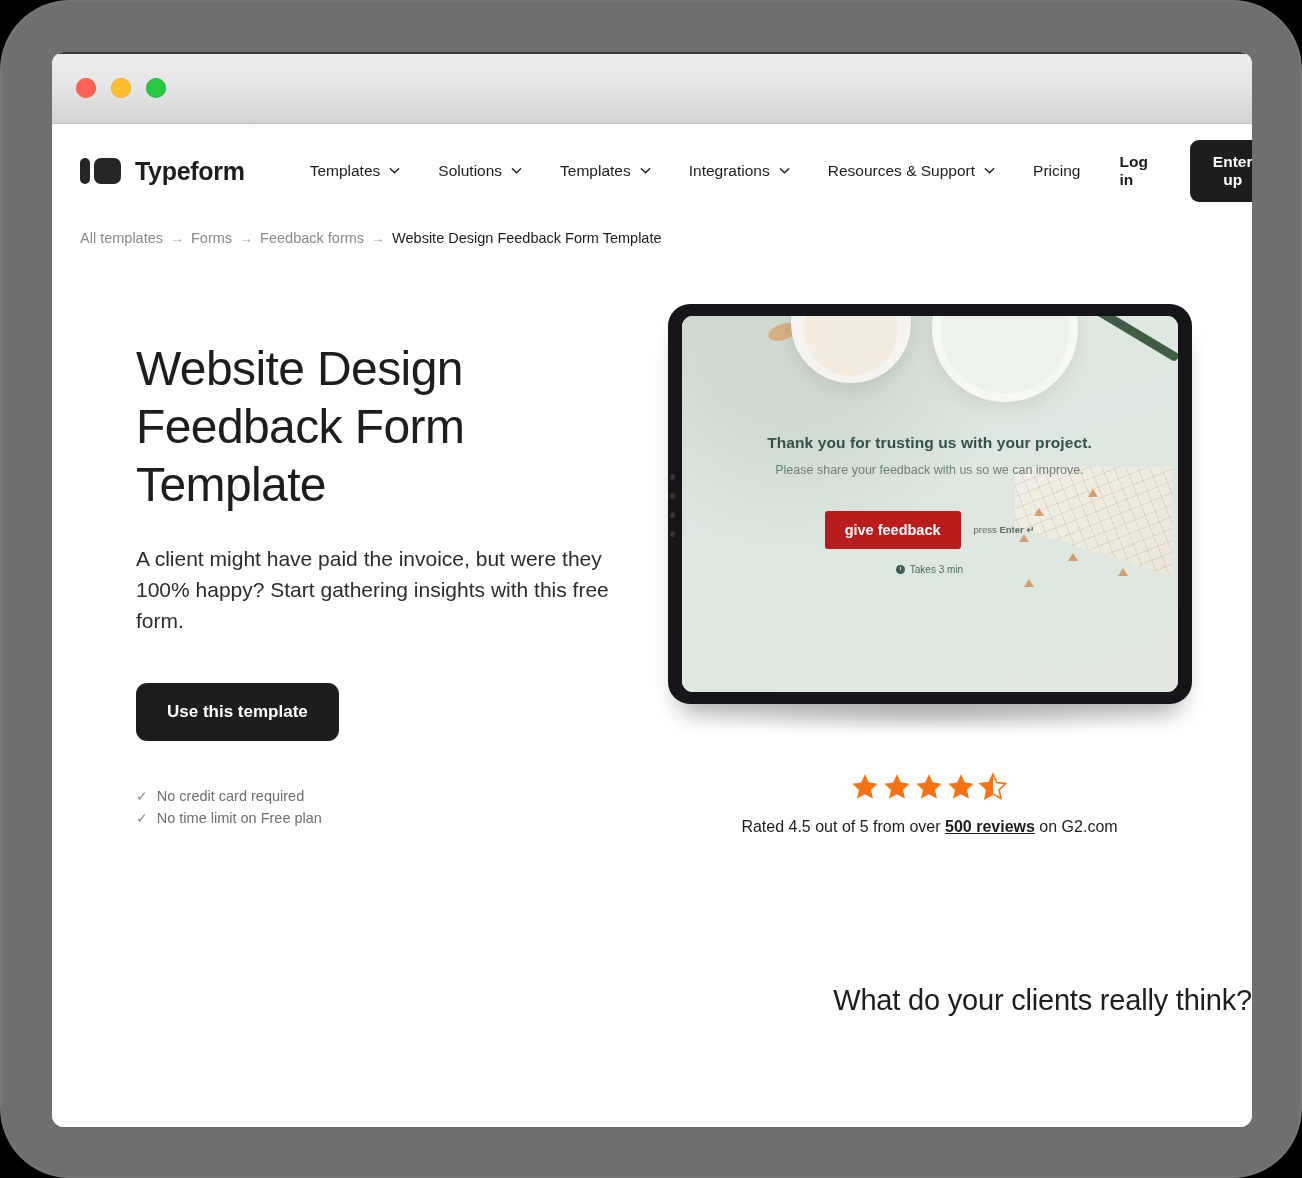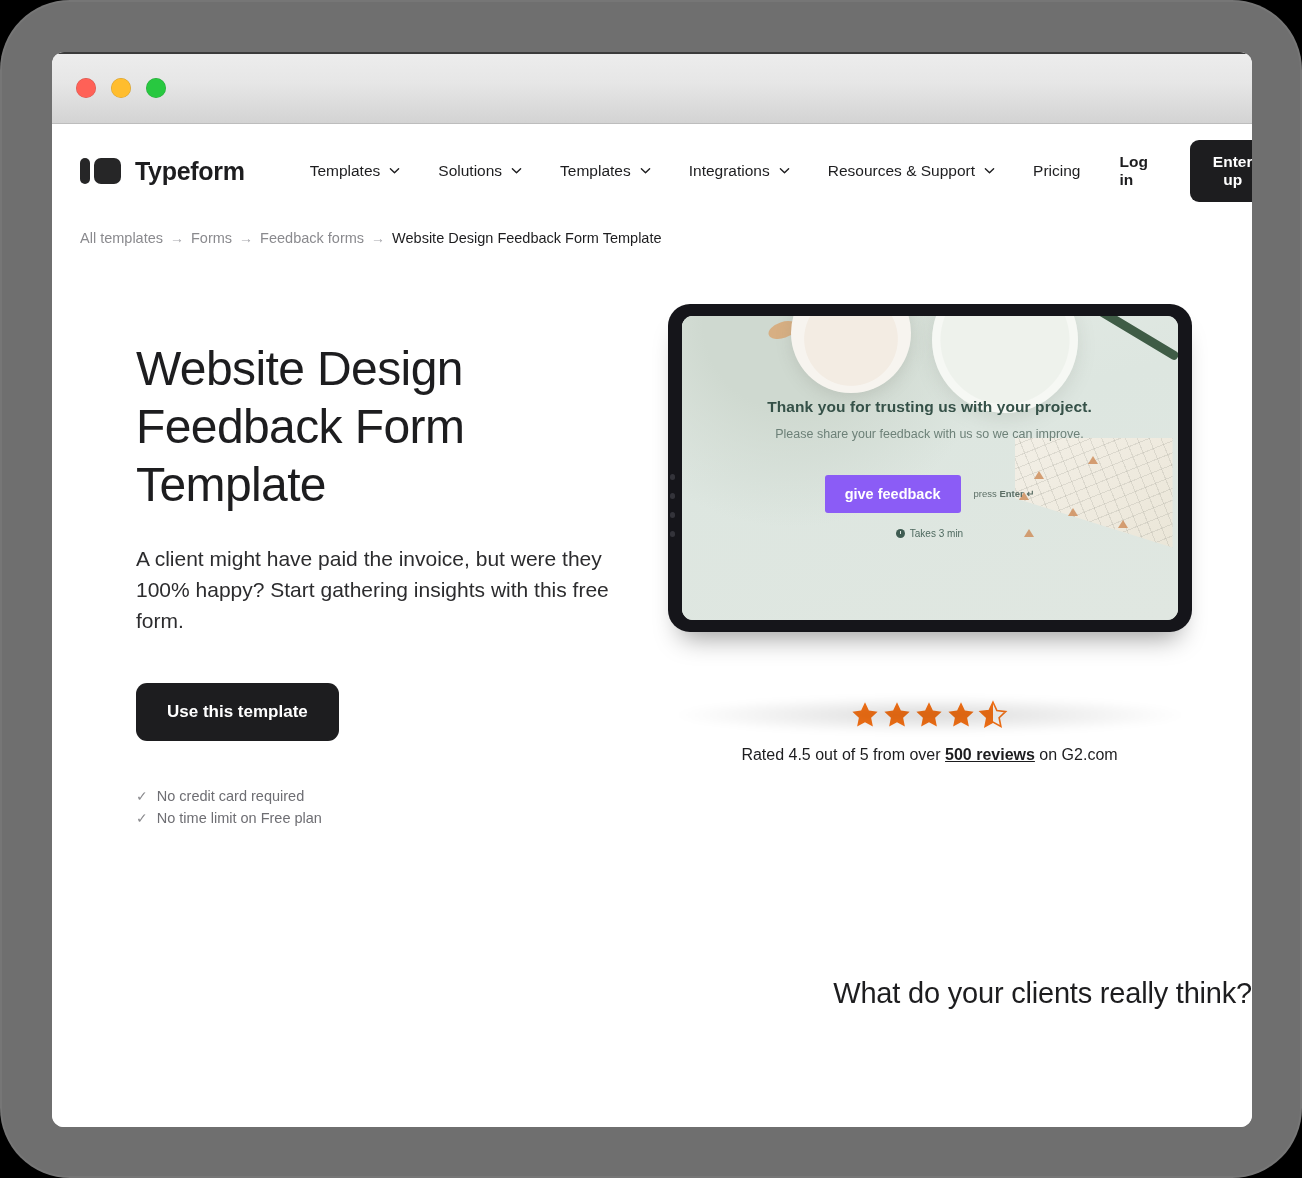--- a/index.html
+++ b/index.html
@@ -170,21 +170,21 @@
   #tablet-shadow {
     position: absolute;
     left: 50%; transform: translateX(-50%);
     top: 392px; width: 520px; height: 38px;
     background: radial-gradient(ellipse at center, rgba(0,0,0,.14) 0%, rgba(0,0,0,0) 70%);
     filter: blur(3px);
     z-index: 0;
   }
   #tablet {
     position: relative;
-    width: 524px; height: 328px;
+    width: 524px; height: 400px;
     background: #15151a;
     border-radius: 22px;
     padding: 12px 14px;
     box-shadow: 0 18px 26px -12px rgba(0,0,0,.38);
     z-index: 1;
   }
   .tablet-buttons { position: absolute; left: 2px; top: 170px; display:flex; flex-direction:column; gap:13px; }
   .tablet-btn { width: 5px; height: 6px; background: #33333a; border-radius: 3px; }
 
   #tablet-screen {
@@ -261,21 +261,21 @@
   }
   #form-headline {
     font-size: 15.5px; font-weight: 600; color: #355148;
     letter-spacing: .1px; margin-bottom: 11px;
   }
   #form-subheadline {
     font-size: 12.5px; color: #6d8178; margin-bottom: 34px;
   }
   .cta-row { display: flex; align-items: center; gap: 13px; }
   #form-cta-button {
-    background: #8b5cf6; color: #fff;
+    background: #b91c1c; color: #fff;
     font-size: 14.5px; font-weight: 700;
     border: none; border-radius: 3px;
     padding: 11px 20px; cursor: pointer;
     font-family: "Liberation Sans", sans-serif;
   }
   #press-enter-hint { font-size: 9.5px; color: #5c6f66; white-space: nowrap; text-align: right; }
   #press-enter-hint b { font-weight: 700; }
   #takes-row {
     display: flex; align-items: center; gap: 5px;
     margin-top: 15px; font-size: 10px; color: #4f6a60;

